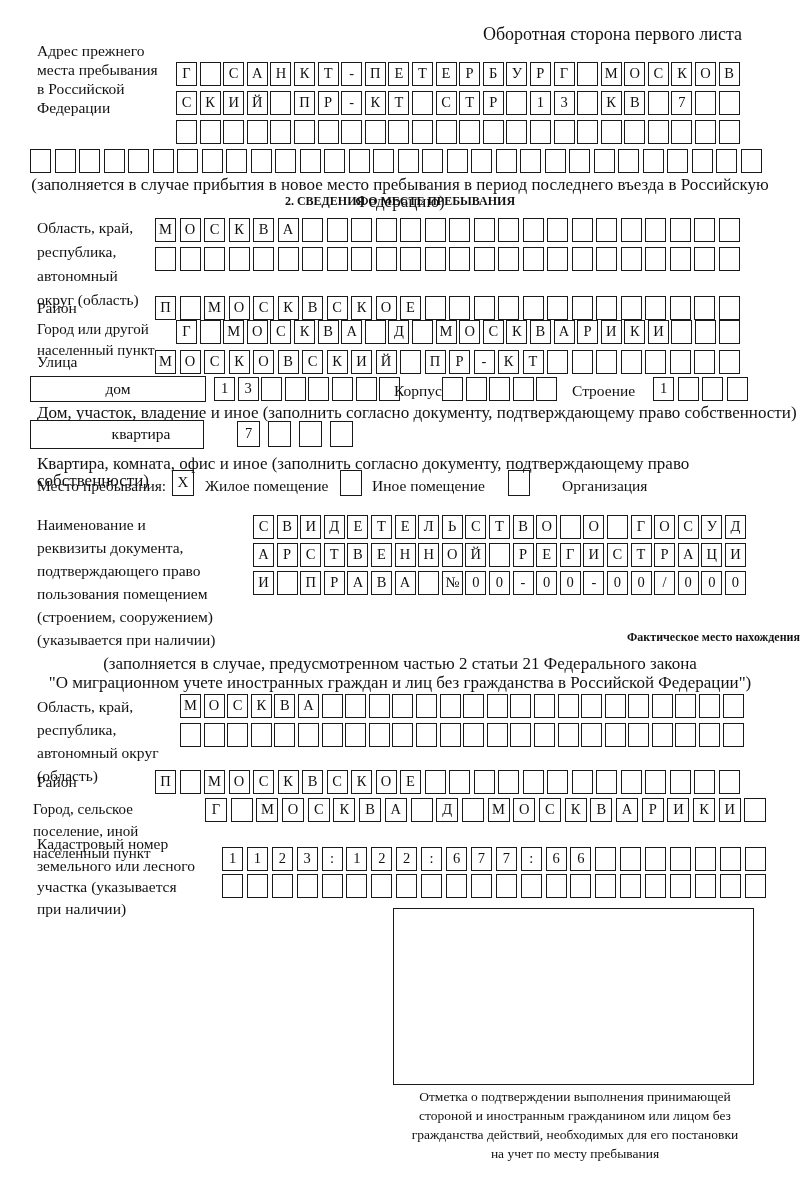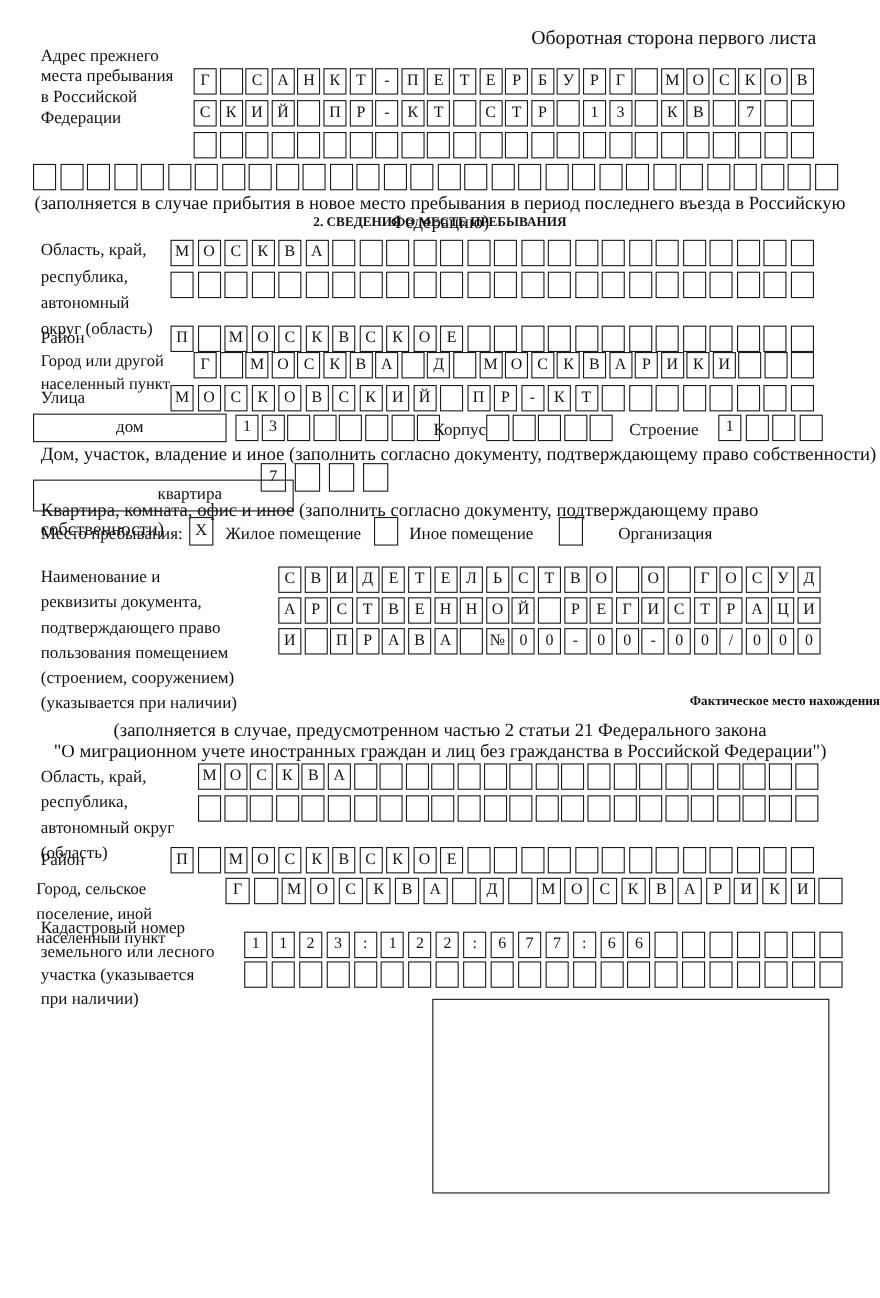--- a/index.html
+++ b/index.html
@@ -30,21 +30,21 @@
   .r-ob1a{left:155px;top:218px;} .r-ob1b{left:155px;top:247px;}
   .l-rai1{left:37px;top:297px;}  .r-rai1{left:155px;top:296px;}
   .l-gor1{left:37px;top:319px;width:128px;font-size:15px;line-height:21px;}
   .r-gor1{left:176px;top:320px;}
   .l-uli{left:37px;top:351px;}   .r-uli{left:155px;top:350px;}
   .bb-dom{left:30px;top:376px;width:176px;height:26px;line-height:23px;}
   .r-dom{left:214px;top:377px;}
   .l-kor{left:394px;top:380px;}  .r-kor{left:442px;top:377px;}
   .l-str{left:572px;top:380px;}  .r-str{left:653px;top:377px;}
   .cap-dom{left:37px;top:404px;}
-  .bb-kv{left:30px;top:436px;width:237px;height:29px;line-height:26px;padding-left:48px;}
+  .bb-kv{left:30px;top:420px;width:174px;height:29px;line-height:26px;padding-left:48px;}
   .r-kv{left:237px;top:421px;}
   .cap-kv{left:37px;top:455px;}
   .l-mesto{left:37px;top:475px;}
   .chk1{left:172px;top:470px;} .l-zhil{left:205px;top:475px;}
   .chk2{left:340px;top:470px;} .l-inoe{left:372px;top:475px;}
   .chk3{left:508px;top:470px;} .l-org{left:562px;top:475px;}
   .cap-vyb{left:100px;top:499px;width:470px;text-align:center;}
   .l-doc{left:37px;top:513px;width:180px;line-height:23px;}
   .r-d1{left:253px;top:515px;} .r-d2{left:253px;top:543px;} .r-d3{left:253px;top:571px;}
   .t-fact{top:630px;text-align:right;}
@@ -128,14 +128,20 @@
   <div class="abs cellrow r-rai2"><span class="cb">П</span><span class="cb"></span><span class="cb">М</span><span class="cb">О</span><span class="cb">С</span><span class="cb">К</span><span class="cb">В</span><span class="cb">С</span><span class="cb">К</span><span class="cb">О</span><span class="cb">Е</span><span class="cb"></span><span class="cb"></span><span class="cb"></span><span class="cb"></span><span class="cb"></span><span class="cb"></span><span class="cb"></span><span class="cb"></span><span class="cb"></span><span class="cb"></span><span class="cb"></span><span class="cb"></span><span class="cb"></span></div>
 
   <div class="abs lab l-gor2">Город, сельское поселение, иной населенный пункт</div>
   <div class="abs cellrow wide r-gor2"><span class="cb">Г</span><span class="cb"></span><span class="cb">М</span><span class="cb">О</span><span class="cb">С</span><span class="cb">К</span><span class="cb">В</span><span class="cb">А</span><span class="cb"></span><span class="cb">Д</span><span class="cb"></span><span class="cb">М</span><span class="cb">О</span><span class="cb">С</span><span class="cb">К</span><span class="cb">В</span><span class="cb">А</span><span class="cb">Р</span><span class="cb">И</span><span class="cb">К</span><span class="cb">И</span><span class="cb"></span></div>
 
   <div class="abs lab l-kad">Кадастровый номер земельного или лесного участка (указывается при наличии)</div>
   <div class="abs cellrow kad r-k1"><span class="cb">1</span><span class="cb">1</span><span class="cb">2</span><span class="cb">3</span><span class="cb">:</span><span class="cb">1</span><span class="cb">2</span><span class="cb">2</span><span class="cb">:</span><span class="cb">6</span><span class="cb">7</span><span class="cb">7</span><span class="cb">:</span><span class="cb">6</span><span class="cb">6</span><span class="cb"></span><span class="cb"></span><span class="cb"></span><span class="cb"></span><span class="cb"></span><span class="cb"></span><span class="cb"></span></div>
   <div class="abs cellrow kad r-k2"><span class="cb"></span><span class="cb"></span><span class="cb"></span><span class="cb"></span><span class="cb"></span><span class="cb"></span><span class="cb"></span><span class="cb"></span><span class="cb"></span><span class="cb"></span><span class="cb"></span><span class="cb"></span><span class="cb"></span><span class="cb"></span><span class="cb"></span><span class="cb"></span><span class="cb"></span><span class="cb"></span><span class="cb"></span><span class="cb"></span><span class="cb"></span><span class="cb"></span></div>
 
   <div class="abs stamp"></div>
+  <div class="abs cap-stamp">
+    <span class="cap-line">Отметка о подтверждении выполнения принимающей</span>
+    <span class="cap-line">стороной и иностранным гражданином или лицом без</span>
+    <span class="cap-line">гражданства действий, необходимых для его постановки</span>
+    <span class="cap-line">на учет по месту пребывания</span>
+  </div>
 
 </div>
 
 </body></html>

